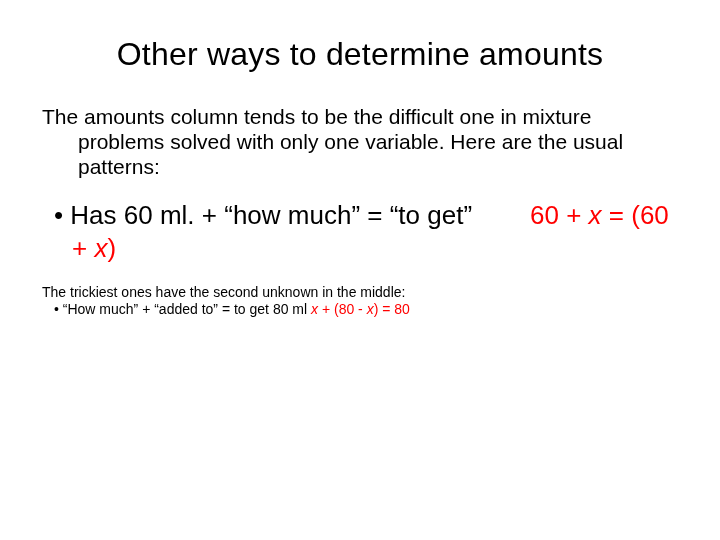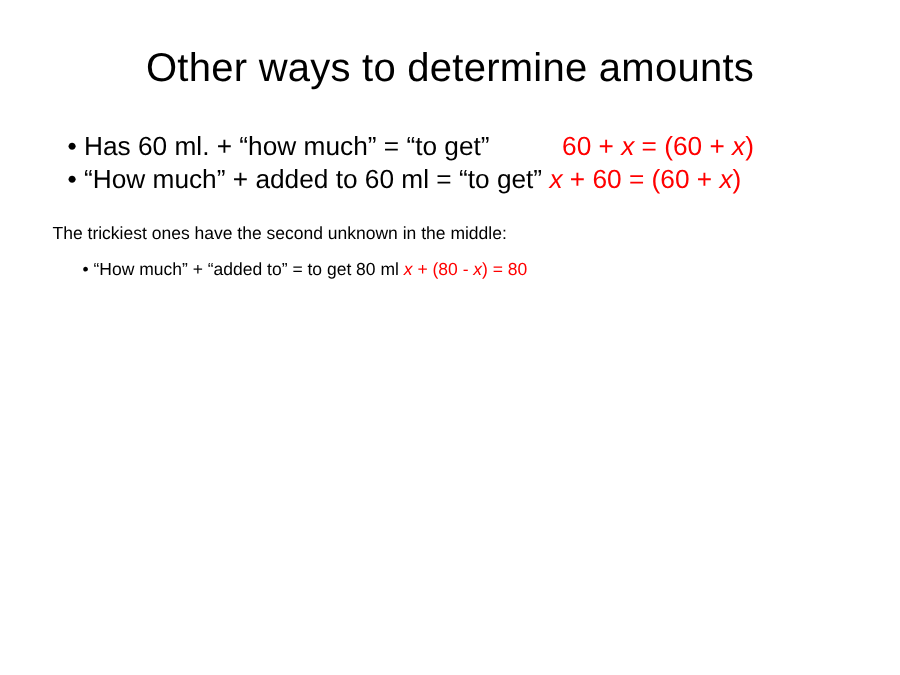--- a/index.html
+++ b/index.html
@@ -28,21 +28,21 @@
     font-size: 21px;
     line-height: 1.18;
     margin: 0 0 20px 0;
     padding-left: 36px;
     text-indent: -36px;
   }
   ul.bullets {
     list-style: none;
     margin: 0 0 20px 0;
     padding: 0;
-    font-size: 21px;
+    font-size: 26px;
     line-height: 1.25;
   }
   ul.bullets li {
     padding-left: 30px;
     text-indent: -18px;
     margin: 0;
   }
   ul.bullets li::before {
     content: "• ";
   }
@@ -59,45 +59,43 @@
   .tricky {
     font-size: 14px;
     line-height: 1.22;
     margin: 0 0 24px 0;
   }
   .tricky .lead {
     display: block;
   }
   .tricky ul {
     list-style: none;
-    margin: 12px;
+    margin: 0;
     padding: 0;
   }
   .tricky li {
     padding-left: 30px;
     text-indent: -18px;
   }
   .tricky li::before {
     content: "• ";
   }
 </style>
 </head>
 <body>
 
 <div class="slide">
 
   <h1 class="title">Other ways to determine amounts</h1>
 
+  <p class="para">The amounts column tends to be the difficult one in mixture problems solved with only one variable.  Here are the usual patterns:</p>
 
   <ul class="bullets">
     <li>
       <span>Has 60 ml. + “how much” = “to get”</span><span class="gap"></span><span class="eq"><span>60 + </span><span class="ital">x</span><span> = (60 + </span><span class="ital">x</span><span>)</span></span>
-    </li>
-    <li>
-      <span>“How much” + added to 60 ml = “to get” </span><span class="eq"><span class="ital">x</span><span> + 60 = (60 + </span><span class="ital">x</span><span>)</span></span>
     </li>
   </ul>
 
   <div class="tricky">
     <span class="lead">The trickiest ones have the second unknown in the middle:</span>
     <ul>
       <li>
         <span>“How much” + “added to” = to get 80 ml </span><span class="eq"><span class="ital">x</span><span> + (80 - </span><span class="ital">x</span><span>) = 80</span></span>
       </li>
     </ul>

